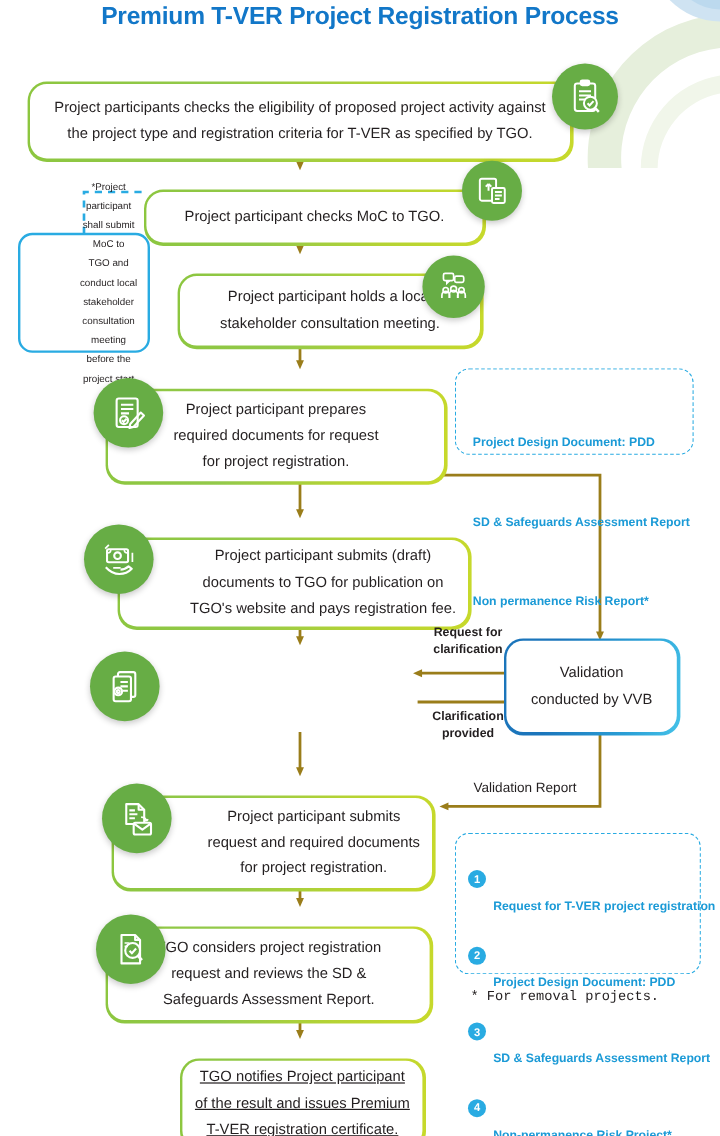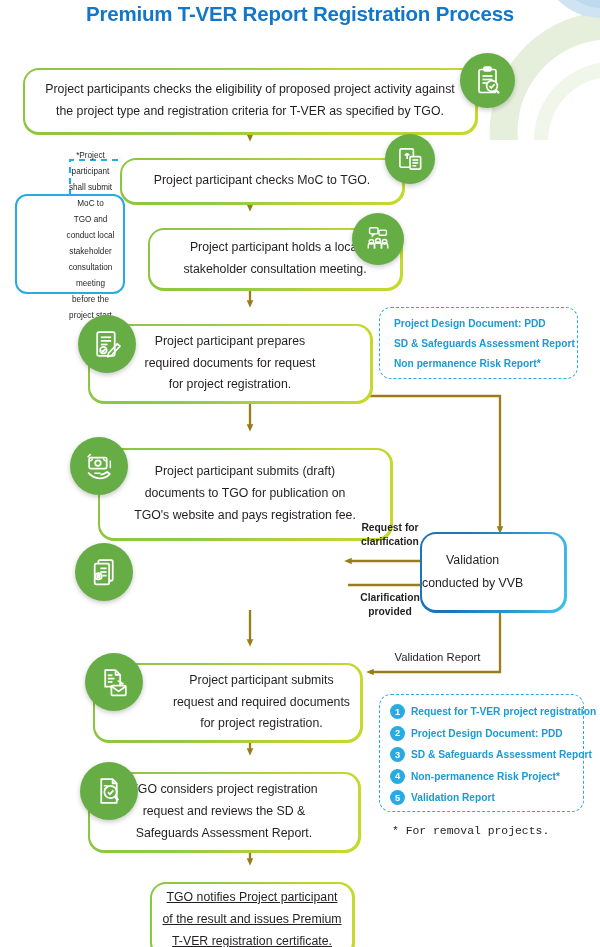--- a/index.html
+++ b/index.html
@@ -49,21 +49,21 @@
     background:#67ad45;
     box-shadow:0 2px 5px rgba(0,0,0,.22);
     display:flex;align-items:center;justify-content:center;
     z-index:7;
   }
   .icircle svg{display:block;}
 
   
   #validation-box{
     position:absolute;box-sizing:border-box;background:#fff;border-radius:14px;
-    display:flex;align-items:center;text-align:center;
+    display:flex;align-items:center;justify-content:center;text-align:center;
     color:#231f20;font-size:12.3px;line-height:1.9;z-index:4;
   }
   #validation-box::before{
     content:"";position:absolute;left:-2.5px;top:-2.5px;right:-2.5px;bottom:-2.5px;
     border-radius:16px;
     background:linear-gradient(100deg,#1b75bb 0%,#1b75bb 28%,#2a9fd6 72%,#45c2e8 100%);
     z-index:-2;
   }
   #validation-box::after{
     content:"";position:absolute;inset:0;border-radius:14px;background:#fff;z-index:-1;
@@ -93,21 +93,21 @@
   #docs-box-1 .line:last-child{margin-bottom:0;}
 
   #docs-box-2{padding:9px 10px 8px 10px;}
   #docs-box-2 .line{margin-bottom:6.5px;}
   #docs-box-2 .line:last-child{margin-bottom:0;}
   .numbadge{
     width:15px;height:15px;min-width:15px;border-radius:50%;background:#29abe2;
     color:#fff;font-size:9.3px;font-weight:bold;
     display:flex;align-items:center;justify-content:center;margin-right:6px;
   }
-  .dlabel{white-space:nowrap;}
+  .dlabel{white-space:nowrap;margin-top:46px;}
 
   #removal-note{
     position:absolute;color:#231f20;font-size:11.4px;z-index:5;
   }
 
   
   .conn-label{
     position:absolute;color:#231f20;font-size:10.3px;font-weight:bold;
     text-align:center;line-height:1.35;z-index:6;white-space:pre-line;
   }
@@ -121,21 +121,21 @@
 
 <div id="stage">
 
   <svg id="deco-svg" viewBox="0 0 170 140">
     <path d="M60 140 A 120 120 0 0 1 170 12 L170 40 A 92 92 0 0 0 88 140 Z" fill="#e6efdc"></path>
     <path d="M104 140 A 78 78 0 0 1 170 63 L170 78 A 64 64 0 0 0 118 140 Z" fill="#f1f6ea"></path>
     <path d="M128 0 A 62 62 0 0 0 170 18 L170 0 Z" fill="#cfe3f2"></path>
     <path d="M146 0 A 44 44 0 0 0 170 8 L170 0 Z" fill="#bcd9ee"></path>
   </svg>
 
-  <div id="page-title">Premium T-VER Report Registration Process</div>
+  <div id="page-title">Premium T-VER Project Registration Process</div>
 
   <svg id="wires" viewBox="0 0 600 947">
     <defs>
       <marker id="ah" markerWidth="9" markerHeight="9" refX="4.2" refY="4.5" orient="auto" markerUnits="userSpaceOnUse">
         <path d="M0.5,1.2 L8,4.5 L0.5,7.8 Z" fill="#9a7d1a"></path>
       </marker>
     </defs>
     <g stroke="#9a7d1a" stroke-width="2.3" fill="none">
 
       <line x1="250" y1="112" x2="250" y2="138" marker-end="url(#ah)"></line>
@@ -236,21 +236,21 @@
       <span class="dlabel">Project Design Document: PDD</span>
     </div>
     <div class="line">
       <span class="dlabel">SD &amp; Safeguards Assessment Report</span>
     </div>
     <div class="line">
       <span class="dlabel">Non permanence Risk Report*</span>
     </div>
   </div>
 
-  <div class="fbox" id="step-5" style="left:100px;top:430px;width:290px;height:88px;">
+  <div class="fbox" id="step-5" style="left:100px;top:430px;width:290px;height:72px;justify-content:flex-end;">
     <span class="txt">Project participant submits (draft)
 documents to TGO for publication on
 TGO's website and pays registration fee.</span>
   </div>
   <div class="icircle" id="icon-5" style="left:70px;top:437px;width:58px;height:58px;">
     <svg width="33" height="33" viewBox="0 0 32 32" fill="none" stroke="#ffffff" stroke-width="1.7">
       <rect x="6" y="7.5" width="17" height="10.5" rx="1.4"></rect>
       <circle cx="14.5" cy="12.7" r="2.7"></circle>
       <path d="M6.5 10.5 a2.6 2.6 0 0 0 2.6 -2.6 M22.5 10.5 a2.6 2.6 0 0 1 -2.6 -2.6" stroke-width="1.2"></path>
       <path d="M4.5 7 l3 -3 M26.5 17.8 l0 -7.5" stroke-width="1.4"></path>

